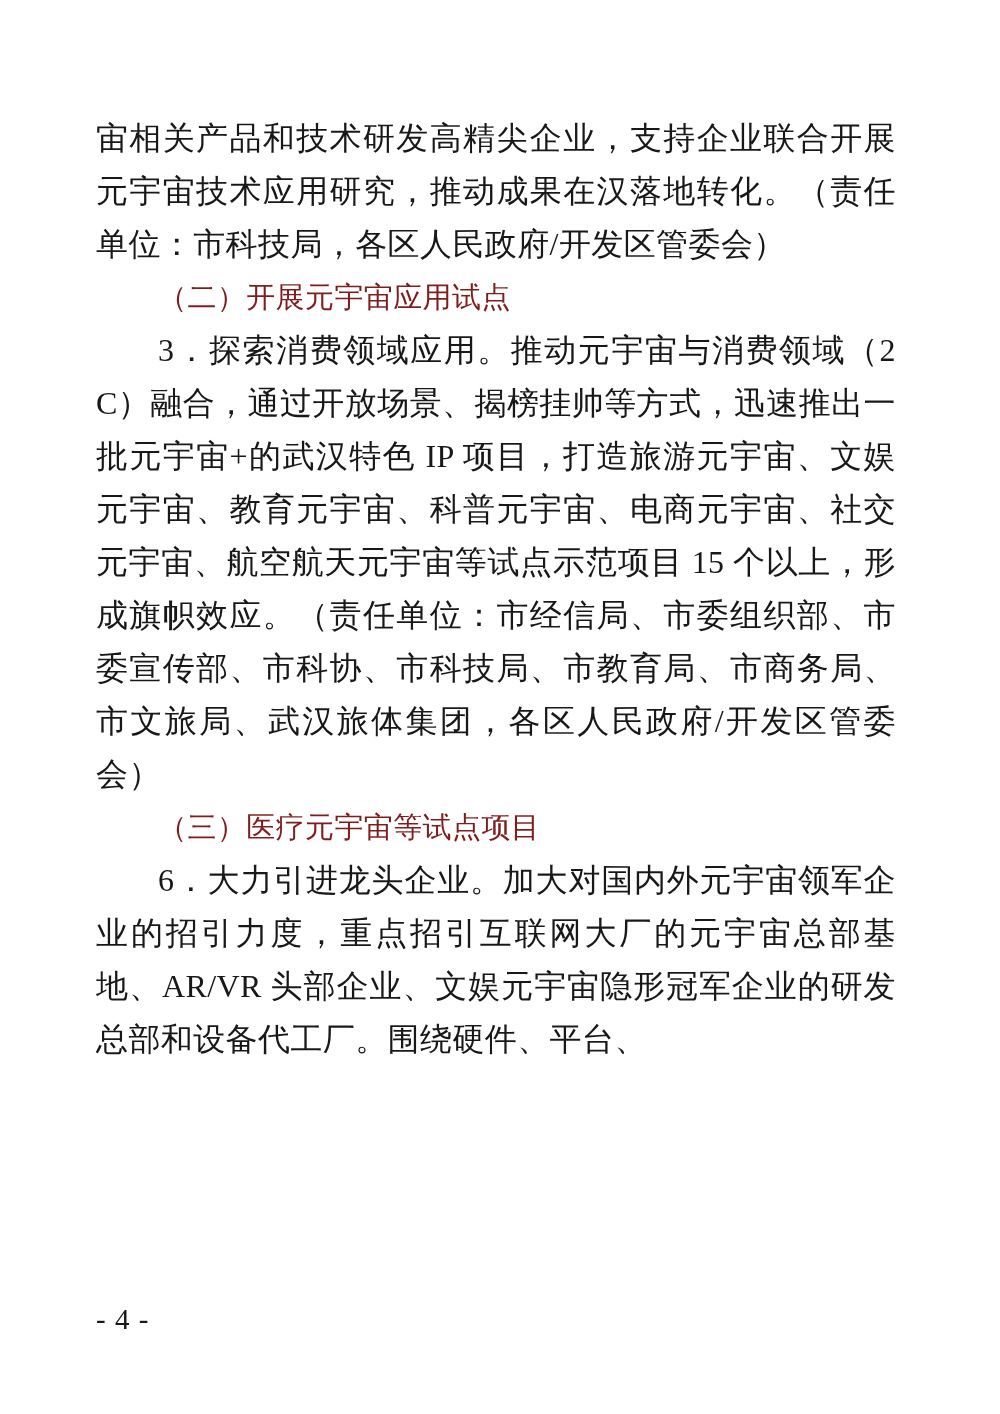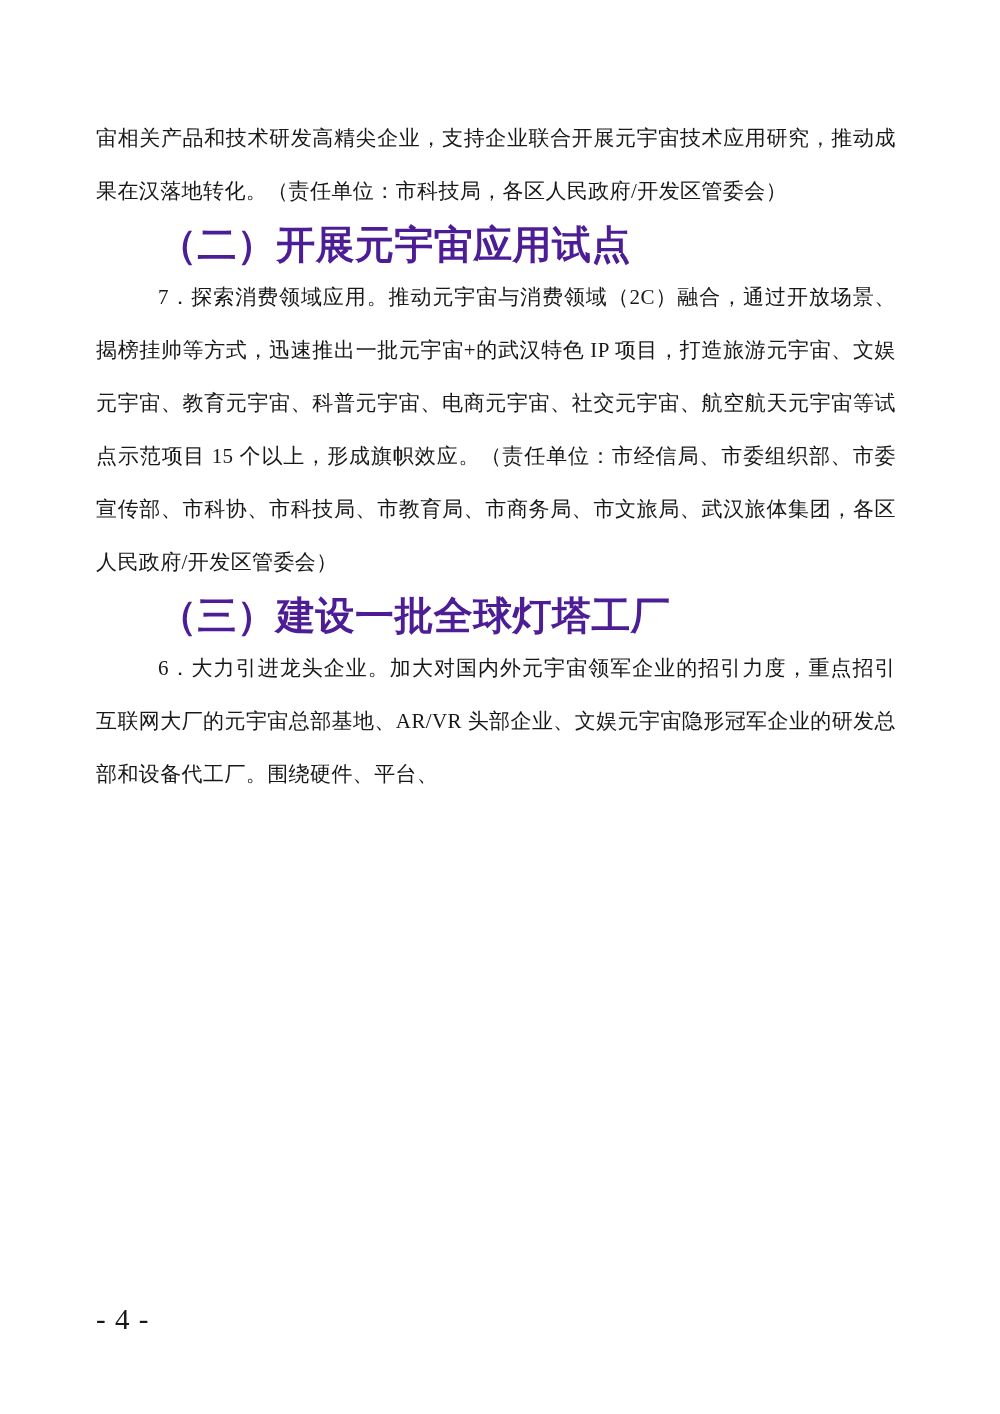--- a/index.html
+++ b/index.html
@@ -17,39 +17,39 @@
     font-family: "Liberation Serif", "DejaVu Serif", serif;
     color: #1a1a1a;
   }
   .content {
     position: absolute;
     left: 96px;
     top: 112px;
     width: 800px;
   }
   .para {
-    font-size: 21px;
+    font-size: 32px;
     line-height: 53px;
     letter-spacing: 0.4px;
     text-align: justify;
     text-justify: inter-character;
     margin: 0 0 0 0;
     color: #181818;
     word-break: break-all;
   }
   .indent {
     text-indent: 62px;
   }
   .heading {
-    font-size: 39px;
+    font-size: 29px;
     line-height: 53px;
     letter-spacing: 0.4px;
     text-indent: 62px;
-    font-weight: 700;
-    color: #4c1d95;
+    font-weight: 400;
+    color: #7f1d1d;
     margin: 0;
   }
   .footer {
     position: absolute;
     left: 96px;
     bottom: 78px;
     font-size: 29px;
     letter-spacing: 1px;
     color: #181818;
     font-family: "Liberation Serif", "DejaVu Serif", serif;
@@ -59,24 +59,24 @@
 <body>
 
 <div class="page">
 
   <div class="content">
 
     <p class="para">宙相关产品和技术研发高精尖企业，支持企业联合开展元宇宙技术应用研究，推动成果在汉落地转化。（责任单位：市科技局，各区人民政府/开发区管委会）</p>
 
     <h2 class="heading">（二）开展元宇宙应用试点</h2>
 
-    <p class="para indent">7．探索消费领域应用。推动元宇宙与消费领域（2C）融合，通过开放场景、揭榜挂帅等方式，迅速推出一批元宇宙+的武汉特色 IP 项目，打造旅游元宇宙、文娱元宇宙、教育元宇宙、科普元宇宙、电商元宇宙、社交元宇宙、航空航天元宇宙等试点示范项目 15 个以上，形成旗帜效应。（责任单位：市经信局、市委组织部、市委宣传部、市科协、市科技局、市教育局、市商务局、市文旅局、武汉旅体集团，各区人民政府/开发区管委会）</p>
+    <p class="para indent">3．探索消费领域应用。推动元宇宙与消费领域（2C）融合，通过开放场景、揭榜挂帅等方式，迅速推出一批元宇宙+的武汉特色 IP 项目，打造旅游元宇宙、文娱元宇宙、教育元宇宙、科普元宇宙、电商元宇宙、社交元宇宙、航空航天元宇宙等试点示范项目 15 个以上，形成旗帜效应。（责任单位：市经信局、市委组织部、市委宣传部、市科协、市科技局、市教育局、市商务局、市文旅局、武汉旅体集团，各区人民政府/开发区管委会）</p>
 
 
-    <h2 class="heading">（三）建设一批全球灯塔工厂</h2>
+    <h2 class="heading">（三）医疗元宇宙等试点项目</h2>
 
     <p class="para indent">6．大力引进龙头企业。加大对国内外元宇宙领军企业的招引力度，重点招引互联网大厂的元宇宙总部基地、AR/VR 头部企业、文娱元宇宙隐形冠军企业的研发总部和设备代工厂。围绕硬件、平台、</p>
 
   </div>
 
   <div class="footer">- 4 -</div>
 
 </div>
 
 </body></html>

